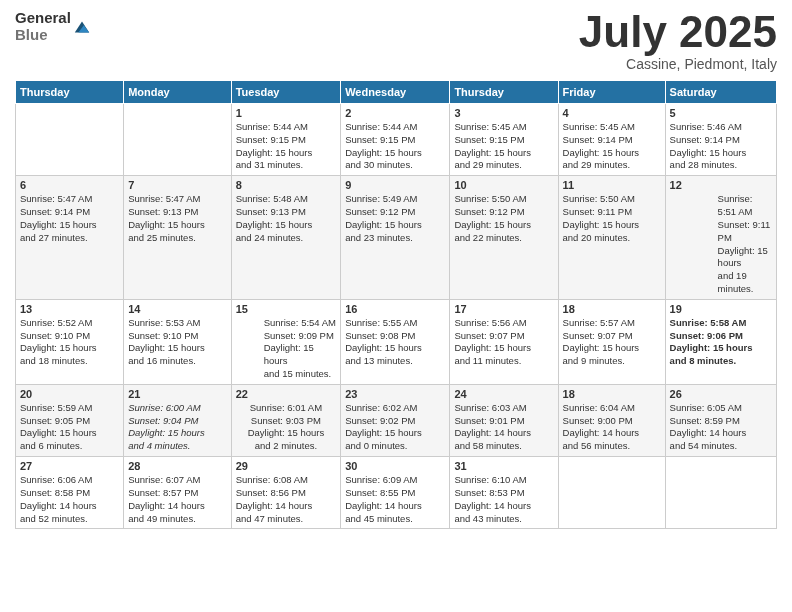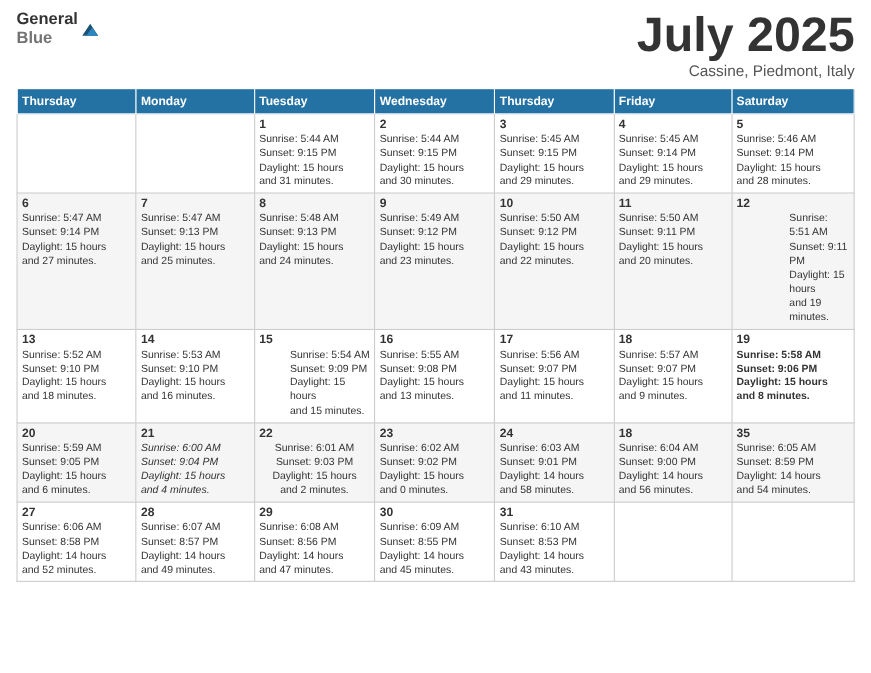--- a/index.html
+++ b/index.html
@@ -315,21 +315,21 @@
 and 58 minutes.</div>
           </td>
           <td>
             <span class="day-num">18</span>
             <div class="day-info" style="white-space: pre-line;">Sunrise: 6:04 AM
 Sunset: 9:00 PM
 Daylight: 14 hours
 and 56 minutes.</div>
           </td>
           <td>
-            <span class="day-num">35</span>
+            <span class="day-num">26</span>
             <div class="day-info" style="white-space: pre-line;">Sunrise: 6:05 AM
 Sunset: 8:59 PM
 Daylight: 14 hours
 and 54 minutes.</div>
           </td>
         </tr>
         <tr>
           <td>
             <span class="day-num">27</span>
             <div class="day-info" style="white-space: pre-line;">Sunrise: 6:06 AM

